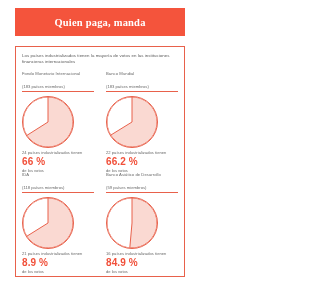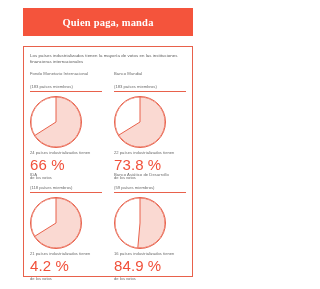--- a/index.html
+++ b/index.html
@@ -12,21 +12,20 @@
     height: 289px;
     font-family: "Liberation Sans", sans-serif;
     -webkit-font-smoothing: antialiased;
   }
   .page {
     position: relative;
     width: 200px;
     height: 289px;
     background: #ffffff;
     overflow: hidden;
-    margin-left: 8px;
   }
 
   
   .header-banner {
     position: absolute;
     left: 15px;
     top: 8px;
     width: 170px;
     height: 28px;
     background: #F4543C;
@@ -141,22 +140,22 @@
   }
 
   
   .stat-line-top {
     font-size: 4.1px;
     color: #6a6a6a;
     line-height: 1.3;
     letter-spacing: 0.03px;
   }
   .stat-value {
-    font-size: 15px;
-    font-weight: normal;
+    font-size: 10px;
+    font-weight: bold;
     color: #F1503A;
     line-height: 1.25;
     margin-top: 1px;
     letter-spacing: 0.1px;
   }
   .stat-line-bottom {
     font-size: 4.1px;
     color: #6a6a6a;
     line-height: 1.3;
   }
@@ -202,40 +201,40 @@
           <div class="rule"></div>
           <div class="pie-wrap">
             <div class="pie">
               <svg viewBox="0 0 52 52">
                 <circle cx="26" cy="26" r="25" fill="#ffffff" stroke="#E8614B" stroke-width="1"></circle>
                 <path d="M 26 26 L 26 1 A 25 25 0 1 1 4.73 39.13 Z" fill="#FAD9D2" stroke="#E8614B" stroke-width="1"></path>
               </svg>
             </div>
           </div>
           <div class="stat-line-top">22 países industrializados tienen</div>
-          <div class="stat-value">73.8 %</div>
+          <div class="stat-value">66.2 %</div>
           <div class="stat-line-bottom">de los votos</div>
         </div>
       </div>
 
       <div class="cell r1 c0">
         <div class="cell-inner">
           <div class="org-name">IDA</div>
           <div class="org-members">(118 países miembros)</div>
           <div class="rule"></div>
           <div class="pie-wrap">
             <div class="pie">
               <svg viewBox="0 0 52 52">
                 <circle cx="26" cy="26" r="25" fill="#ffffff" stroke="#E8614B" stroke-width="1"></circle>
                 <path d="M 26 26 L 26 1 A 25 25 0 1 1 4.81 39.26 Z" fill="#FAD9D2" stroke="#E8614B" stroke-width="1"></path>
               </svg>
             </div>
           </div>
           <div class="stat-line-top">21 países industrializados tienen</div>
-          <div class="stat-value">4.2 %</div>
+          <div class="stat-value">8.9 %</div>
           <div class="stat-line-bottom">de los votos</div>
         </div>
       </div>
 
       <div class="cell r1 c1">
         <div class="cell-inner">
           <div class="org-name">Banco Asiático de Desarrollo</div>
           <div class="org-members">(59 países miembros)</div>
           <div class="rule"></div>
           <div class="pie-wrap">

